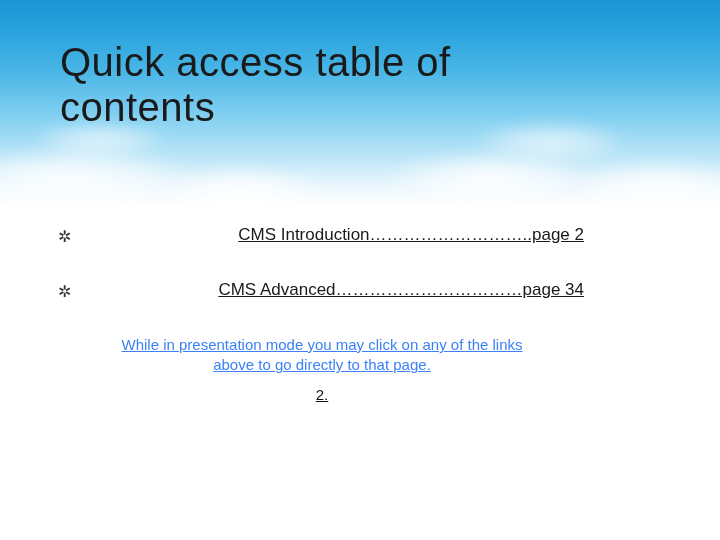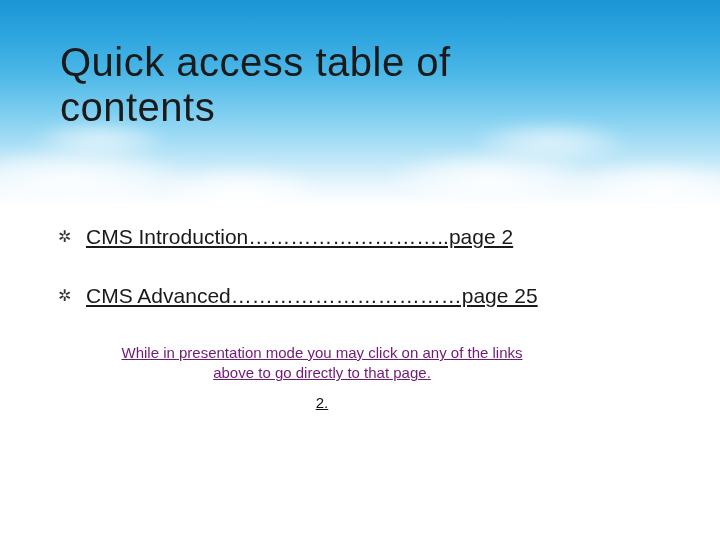--- a/index.html
+++ b/index.html
@@ -51,41 +51,42 @@
     margin-bottom: 95px;
     font-family: "Segoe UI Light", "Segoe UI", "Corbel", sans-serif;
   }
   .toc {
     list-style: none;
     padding-left: 26px;
   }
   .toc li {
     position: relative;
     margin-bottom: 35px;
-    font-size: 21px;
+    font-size: 17px;
     color: #222;
+    text-align: right;
   }
   .toc li::before {
     content: "✲";
     position: absolute;
     left: -28px;
     top: 2px;
     font-size: 16px;
     color: #333;
   }
   .toc a {
     color: #1a1a1a;
     text-decoration: underline;
     font-family: "Corbel", "Segoe UI", sans-serif;
   }
   .note {
     text-align: center;
     font-size: 15px;
     text-decoration: underline;
-    color: #701a75;
+    color: #3b82f6;
     margin: 24px auto 0 auto;
     max-width: 420px;
     line-height: 1.35;
     font-family: "Corbel", "Segoe UI", sans-serif;
   }
   .pagenum {
     text-align: center;
     font-size: 15px;
     text-decoration: underline;
     color: #111;
@@ -107,21 +108,21 @@
 
 <div class="slide">
 
   <h1 class="title">Quick access table of contents</h1>
 
   <ul class="toc">
     <li>
       <a href="#">CMS Introduction………………………..page  2</a>
     </li>
     <li>
-      <a href="#">CMS Advanced……………………………page 25</a>
+      <a href="#">CMS Advanced……………………………page 34</a>
     </li>
   </ul>
 
   <p class="note"> While in presentation mode you may click on any of the links above to go directly to that page.</p>
 
   <p class="pagenum">2.</p>
 
 </div>
 
 </body></html>

